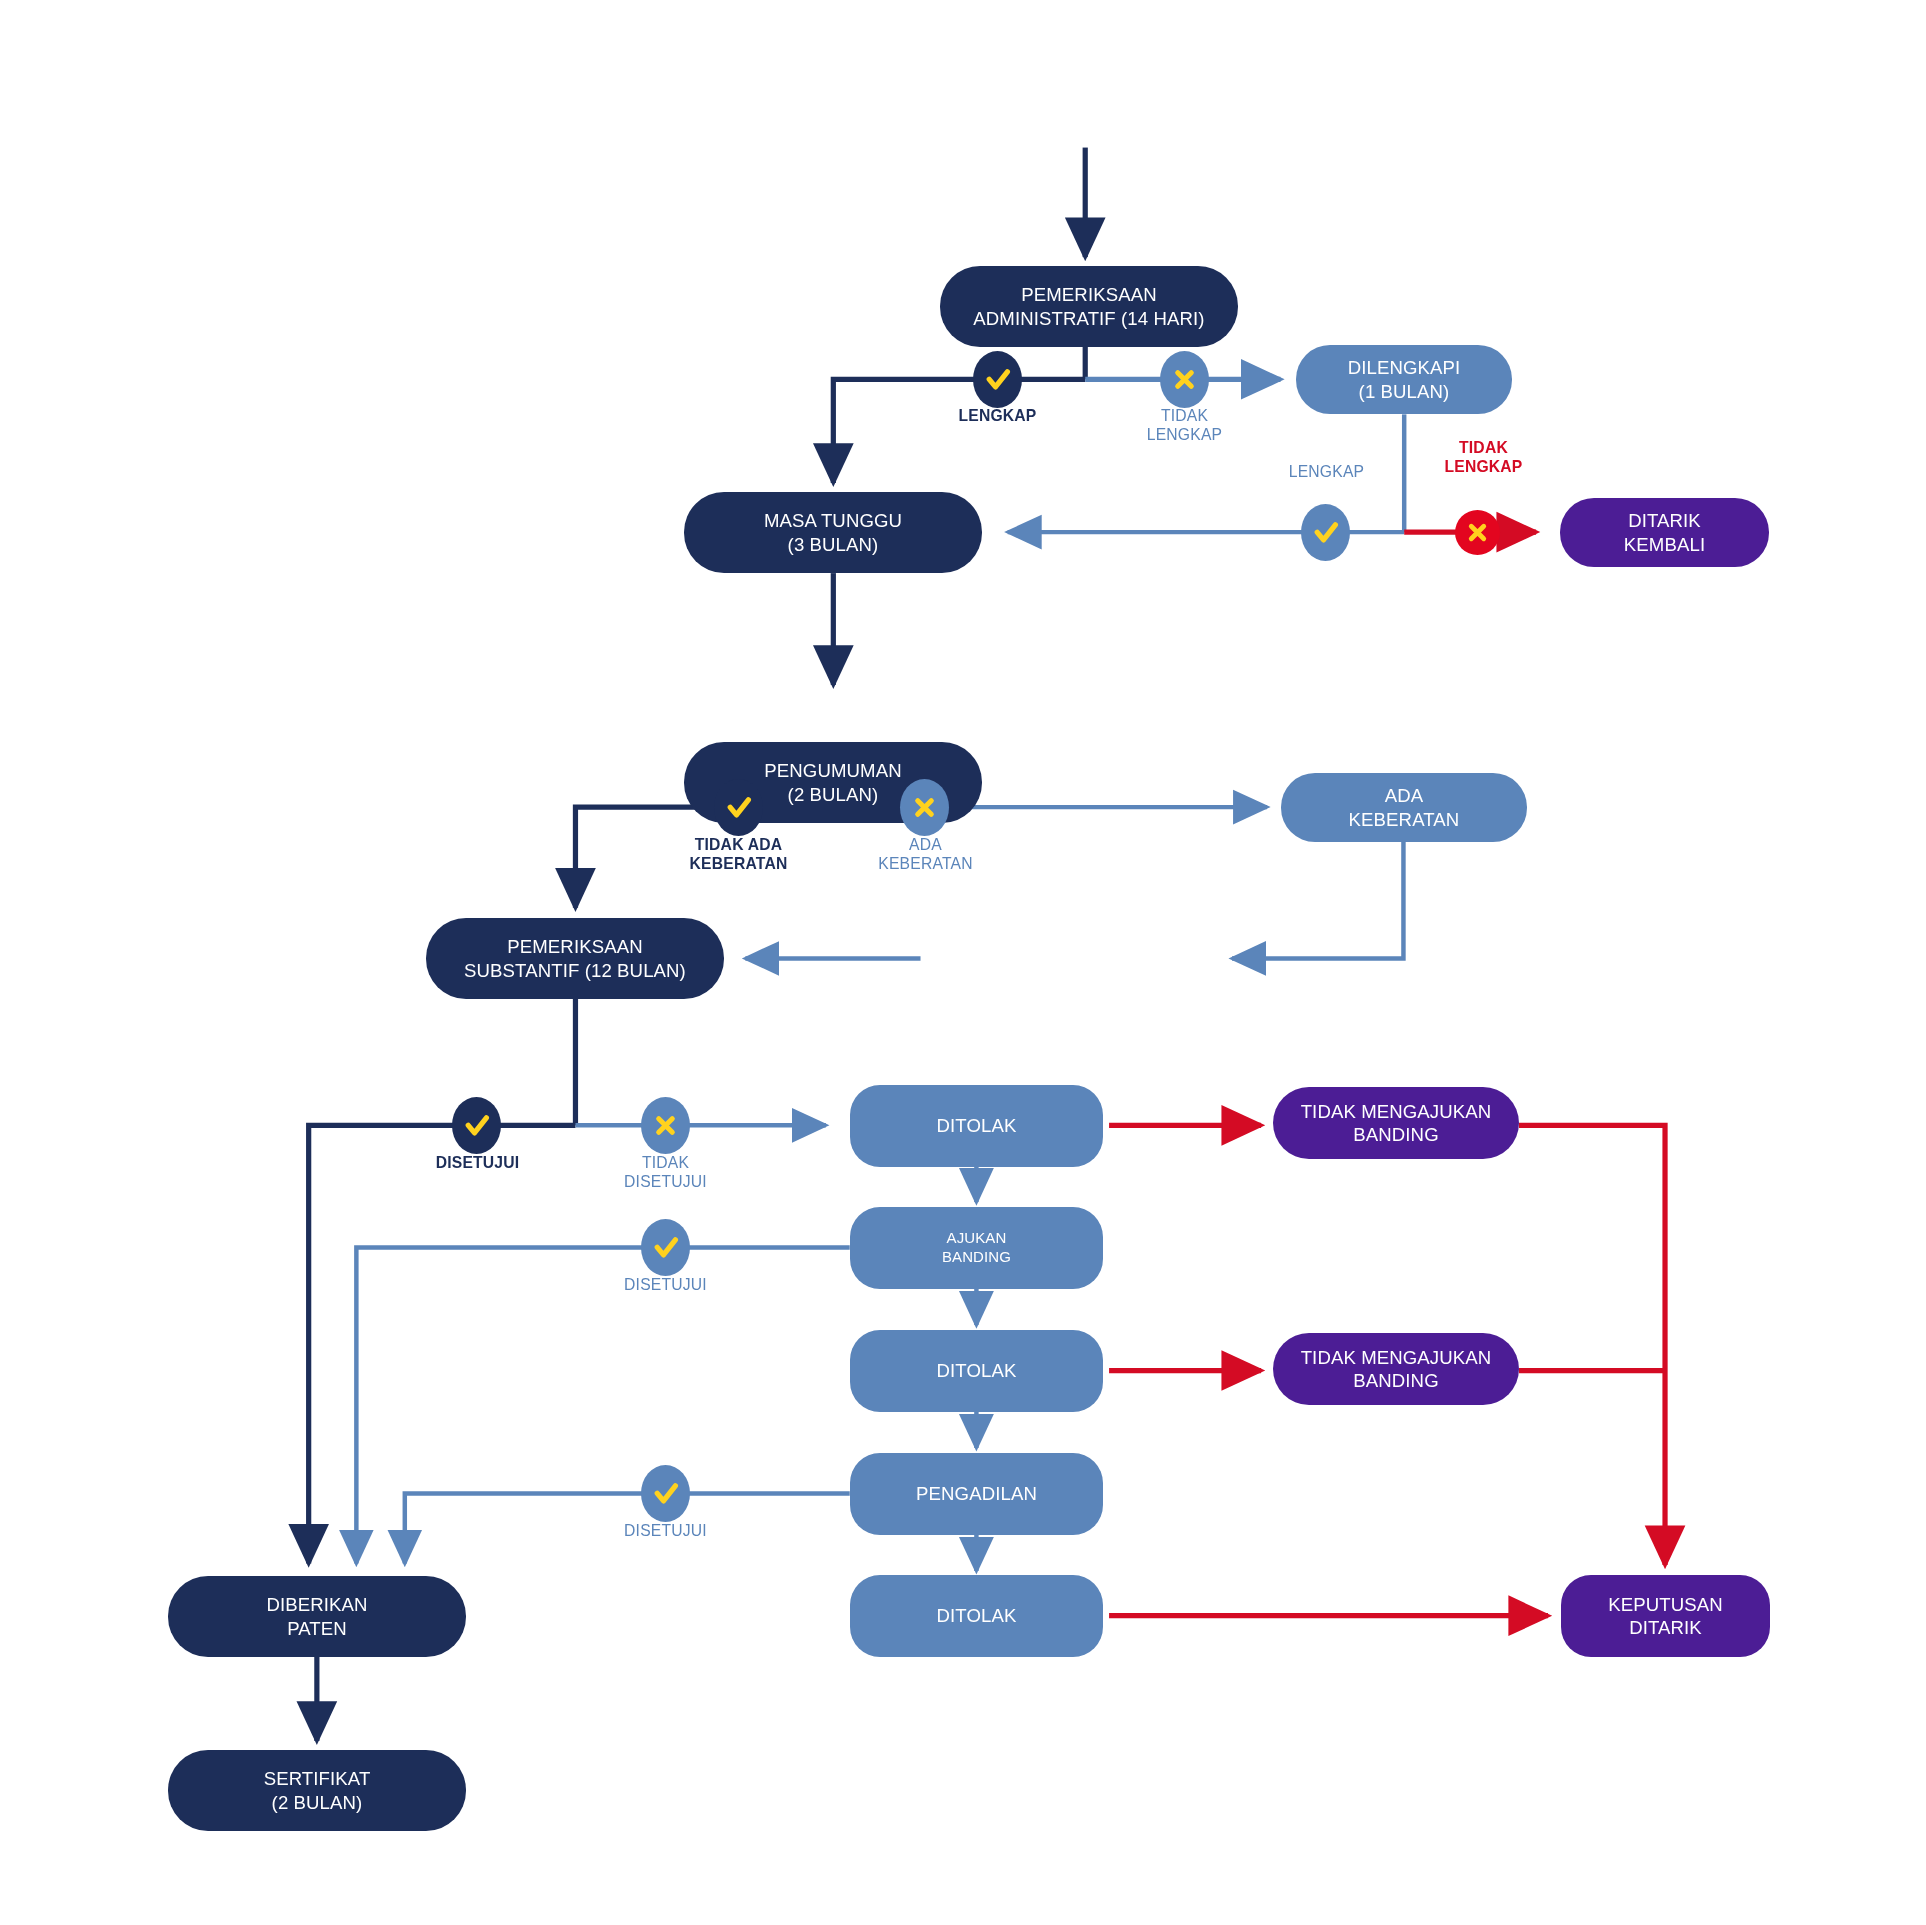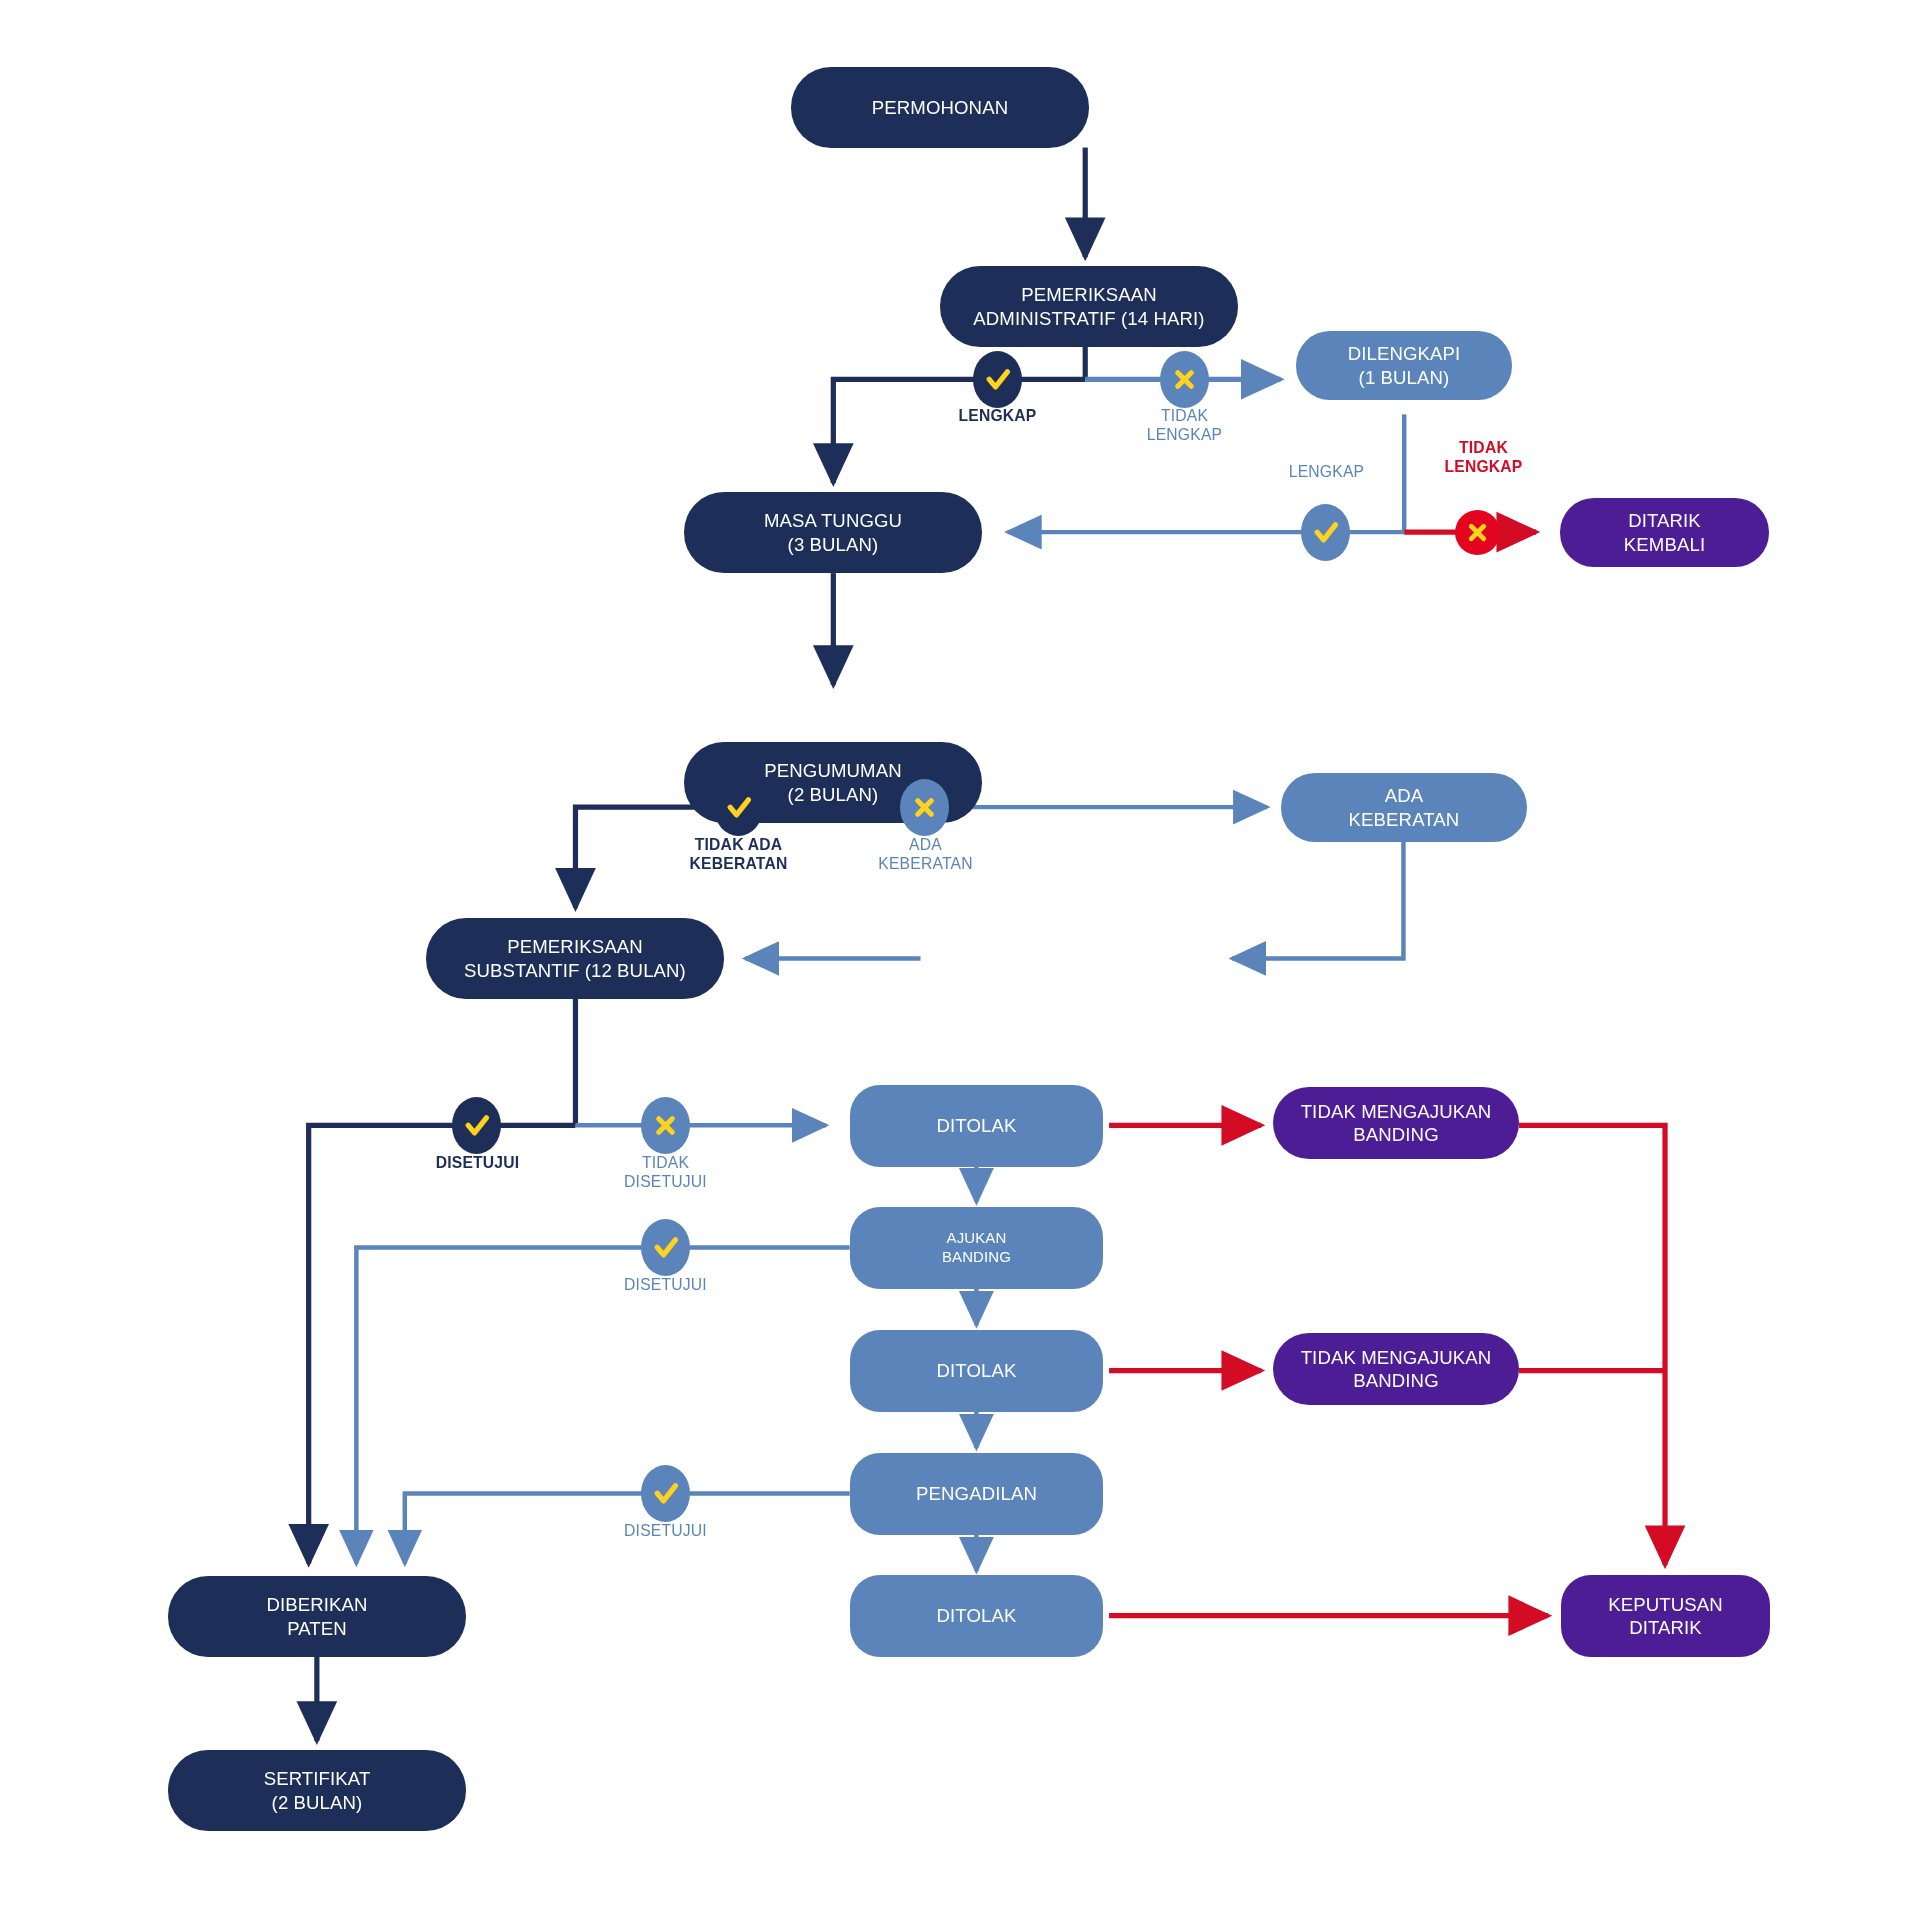--- a/index.html
+++ b/index.html
@@ -89,30 +89,27 @@
       <path d="M1488,2168 L2077,2168" stroke="#d40b24" stroke-width="7" marker-end="url(#ar-red)"></path>
 
       <path d="M2038,1510 L2234,1510 L2234,2100" stroke="#d40b24" stroke-width="7" marker-end="url(#ar-red)"></path>
 
       <path d="M2038,1839 L2234,1839" stroke="#d40b24" stroke-width="7"></path>
 
       <path d="M425,2222 L425,2336" stroke="#1d2e59" stroke-width="7" marker-end="url(#ar-navy)"></path>
     </g>
   </svg>
 
-  <div class="node navy" style="left:791px;top:67px;width:298px;height:81px;border-radius:40px;font-size:18.6px;">
-    <span>PERMOHONAN</span>
-  </div>
 
   <div class="node navy" style="left:940px;top:266px;width:298px;height:81px;border-radius:40px;font-size:18.6px;white-space:pre-line;">
     <span>PEMERIKSAAN
 ADMINISTRATIF (14 HARI)</span>
   </div>
 
-  <div class="node blue" style="left:1296px;top:331px;width:216px;height:69px;border-radius:34px;font-size:18.6px;white-space:pre-line;">
+  <div class="node blue" style="left:1296px;top:345px;width:216px;height:69px;border-radius:34px;font-size:18.6px;white-space:pre-line;">
     <span>DILENGKAPI
 (1 BULAN)</span>
   </div>
 
   <div class="node navy" style="left:684px;top:492px;width:298px;height:81px;border-radius:40px;font-size:18.6px;white-space:pre-line;">
     <span>MASA TUNGGU
 (3 BULAN)</span>
   </div>
 
   <div class="node red" style="left:1560px;top:498px;width:209px;height:69px;border-radius:34px;font-size:18.6px;white-space:pre-line;">

